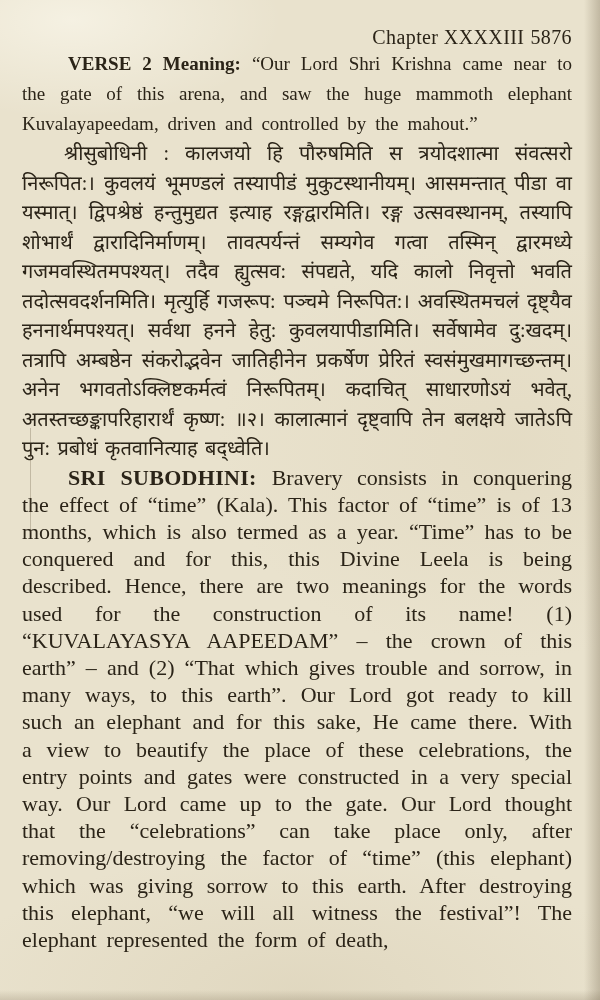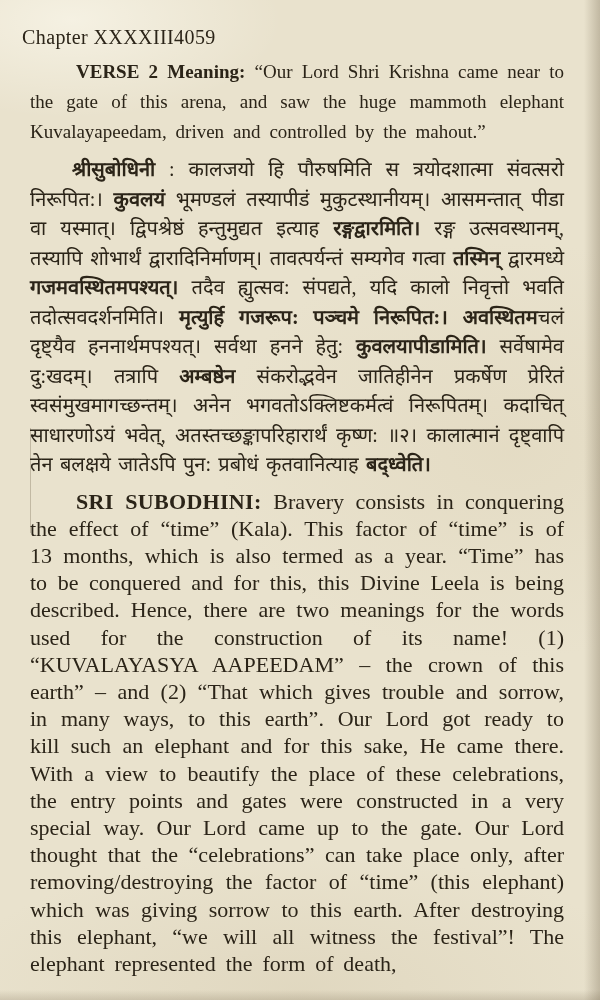--- a/index.html
+++ b/index.html
@@ -25,52 +25,52 @@
     position:absolute;bottom:0;left:0;width:100%;height:10px;
     background:linear-gradient(to bottom, rgba(90,75,50,0), rgba(90,75,50,.18));
     pointer-events:none;
   }
   .crease{
     position:absolute;left:30px;top:428px;width:1px;height:105px;
     background:rgba(80,65,40,.25);
   }
   .content{padding:0 28px 0 22px;}
   .header-row{
-    display:flex;justify-content:flex-start;align-items:baseline;
+    display:flex;justify-content:flex-end;align-items:baseline;
     padding:26px 28px 0 22px;
-    font-size:20px;letter-spacing:.4px;
+    font-size:20px;letter-spacing:.4px;gap:6px;
   }
-  p.para{margin:8px;text-align:justify;}
+  p.para{margin:0;text-align:justify;}
   .p-verse{
     margin-top:28px;
     font-size:19px;line-height:30px;
     text-indent:46px;word-spacing:.22em;
   }
   .p-verse b{font-weight:700;}
   .p-sanskrit{
     margin-top:8px;
     font-size:20px;line-height:29.5px;
     text-indent:42px;word-spacing:.12em;
   }
-  .p-sanskrit .dev-bold{font-weight:700;}
+  .p-sanskrit .dev-bold{font-weight:400;}
   .p-subodhini{
     margin-top:15px;
     font-size:22px;line-height:27.2px;
     text-indent:46px;word-spacing:.2em;
   }
   .p-subodhini b{font-weight:700;letter-spacing:.3px;}
 </style>
 </head>
 <body>
 
 <div class="page">
 
   <div class="header-row">
     <span>Chapter XXXXIII</span>
-    <span>4059</span>
+    <span>5876</span>
   </div>
 
   <div class="content">
 
     <p class="para p-verse"><b>VERSE 2 Meaning: </b><span>“Our Lord Shri Krishna came near to the gate of this arena, and saw the huge mammoth elephant Kuvalayapeedam, driven and controlled by the mahout.”</span></p>
 
     <p class="para p-sanskrit" id="sanskrit-para"><span class="dev-bold">श्रीसुबोधिनी</span><span> : कालजयो हि पौरुषमिति स त्रयोदशात्मा संवत्सरो निरूपित:। </span><span class="dev-bold">कुवलयं</span><span> भूमण्डलं तस्यापीडं मुकुटस्थानीयम्। आसमन्तात् पीडा वा यस्मात्। द्विपश्रेष्ठं हन्तुमुद्यत इत्याह </span><span class="dev-bold">रङ्गद्वारमिति।</span><span> रङ्ग उत्सवस्थानम्, तस्यापि शोभार्थं द्वारादिनिर्माणम्। तावत्पर्यन्तं सम्यगेव गत्वा </span><span class="dev-bold">तस्मिन्</span><span> द्वारमध्ये </span><span class="dev-bold">गजमवस्थितमपश्यत्।</span><span> तदैव ह्युत्सव: संपद्यते, यदि कालो निवृत्तो भवति तदोत्सवदर्शनमिति। </span><span class="dev-bold">मृत्युर्हि गजरूप: पञ्चमे निरूपित:।</span><span> </span><span class="dev-bold">अवस्थितम</span><span>चलं दृष्ट्यैव हननार्थमपश्यत्। सर्वथा हनने हेतु: </span><span class="dev-bold">कुवलयापीडामिति।</span><span> सर्वेषामेव दु:खदम्। तत्रापि </span><span class="dev-bold">अम्बष्ठेन</span><span> संकरोद्भवेन जातिहीनेन प्रकर्षेण प्रेरितं स्वसंमुखमागच्छन्तम्। अनेन भगवतोऽक्लिष्टकर्मत्वं निरूपितम्। कदाचित् साधारणोऽयं भवेत्, अतस्तच्छङ्कापरिहारार्थं कृष्ण: ॥२। कालात्मानं दृष्ट्वापि तेन बलक्षये जातेऽपि पुन: प्रबोधं कृतवानित्याह </span><span class="dev-bold">बद्ध्वेति।</span></p>
 
     <p class="para p-subodhini"><b>SRI SUBODHINI: </b><span>Bravery consists in conquering the effect of “time” (Kala). This factor of “time” is of 13 months, which is also termed as a year. “Time” has to be conquered and for this, this Divine Leela is being described. Hence, there are two meanings for the words used for the construction of its name! (1) “KUVALAYASYA AAPEEDAM” – the crown of this earth” – and (2) “That which gives trouble and sorrow, in many ways, to this earth”. Our Lord got ready to kill such an elephant and for this sake, He came there. With a view to beautify the place of these celebrations, the entry points and gates were constructed in a very special way. Our Lord came up to the gate. Our Lord thought that the “celebrations” can take place only, after removing/destroying the factor of “time” (this elephant) which was giving sorrow to this earth. After destroying this elephant, “we will all witness the festival”! The elephant represented the form of death,</span></p>
 

